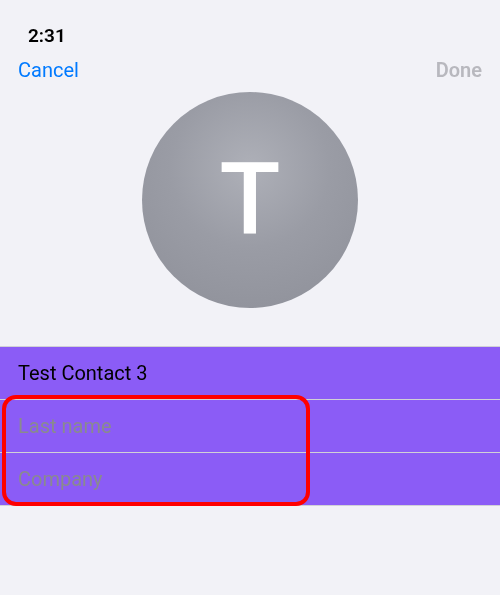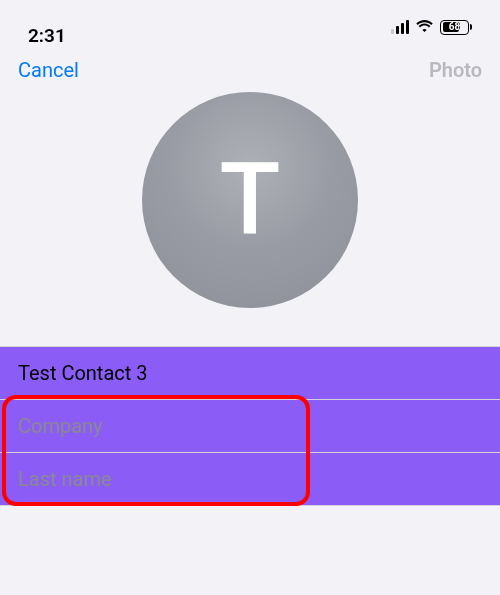--- a/index.html
+++ b/index.html
@@ -173,58 +173,38 @@
       top: 395px;
       width: 308px;
       height: 111px;
     }
   </style>
 </head>
 <body>
 
 <div class="status-bar">
   <div class="status-time">2:31</div>
-  <div class="status-right">
-    <div class="cellular-icon">
-      <div class="cellular-bar b1 dim"></div>
-      <div class="cellular-bar b2"></div>
-      <div class="cellular-bar b3"></div>
-      <div class="cellular-bar b4"></div>
-    </div>
-    <div class="wifi-icon">
-      <svg width="19" height="14" viewBox="0 0 19 14">
-        <path d="M9.5 2.2c2.6 0 5 1 6.8 2.7l1.4-1.5C15.5 1.3 12.6 0 9.5 0S3.5 1.3 1.3 3.4l1.4 1.5C4.5 3.2 6.9 2.2 9.5 2.2zm0 3.4c1.7 0 3.2.6 4.4 1.8l1.5-1.5c-1.6-1.5-3.6-2.4-5.9-2.4s-4.3.9-5.9 2.4l1.5 1.5c1.2-1.2 2.7-1.8 4.4-1.8zm0 3.4c.8 0 1.6.3 2.1.9l-2.1 2.2-2.1-2.2c.5-.6 1.3-.9 2.1-.9z" fill="#000"></path>
-      </svg>
-    </div>
-    <div class="battery">
-      <div class="battery-body">
-        <div class="battery-fill"></div>
-        <div class="battery-text">68</div>
-      </div>
-      <div class="battery-tip"></div>
-    </div>
-  </div>
 </div>
 
 <div class="nav-bar">
   <button class="cancel-btn">Cancel</button>
-  <button class="done-btn">Photo</button>
+  <button class="done-btn">Done</button>
 </div>
 
 <div class="photo-section">
   <div class="avatar-circle">
     <div class="avatar-letter">T</div>
   </div>
 </div>
 
 <div class="form-section">
   <div class="form-row">
     <input class="form-input" type="text" value="Test Contact 3" placeholder="First name" style="">
   </div>
   <div class="form-row">
+    <input class="form-input" type="text" value="" placeholder="Last name" style="">
+  </div>
+  <div class="form-row">
     <input class="form-input" type="text" value="" placeholder="Company" style="">
   </div>
-  <div class="form-row">
-    <input class="form-input" type="text" value="" placeholder="Last name" style="">
-  </div>
 </div>
 
 <div class="highlight-box"></div>
 
 </body></html>

